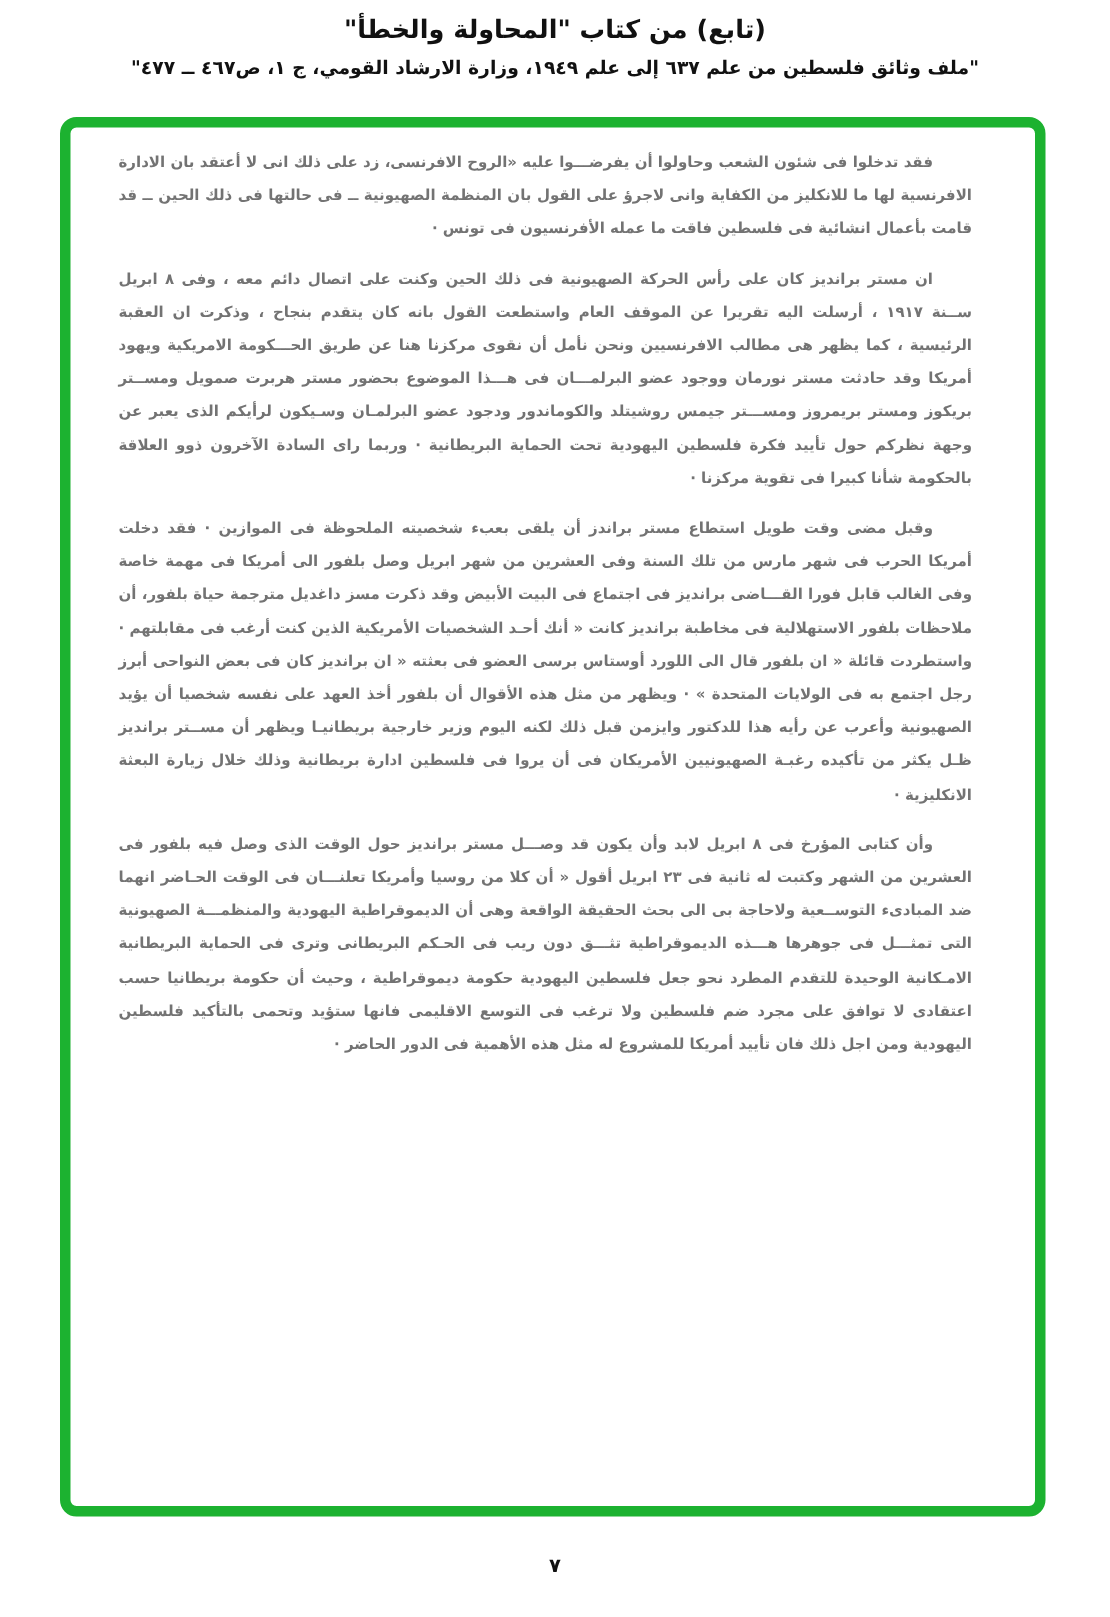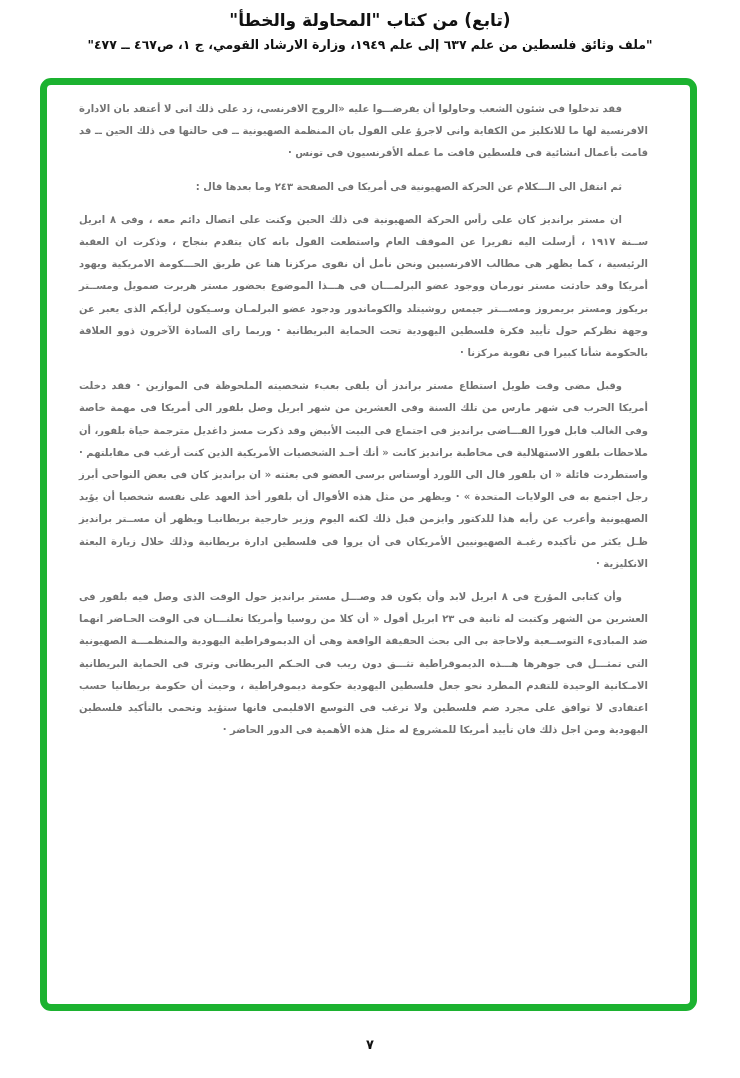--- a/index.html
+++ b/index.html
@@ -81,21 +81,20 @@
 <div class="page">
 
   <div class="header">
     <div class="header-title">(تابع) من كتاب "المحاولة والخطأ"</div>
     <div class="header-subtitle">"ملف وثائق فلسطين من علم ٦٣٧ إلى علم ١٩٤٩، وزارة الارشاد القومي، ج ١، ص٤٦٧ ــ ٤٧٧"</div>
   </div>
 
   <div class="scan-frame">
     <div class="scan-text">
       <p>فقد تدخلوا فى شئون الشعب وحاولوا أن يفرضـــوا عليه «الروح الافرنسى، زد على ذلك انى لا أعتقد بان الادارة الافرنسية لها ما للانكليز من الكفاية وانى لاجرؤ على القول بان المنظمة الصهيونية ــ فى حالتها فى ذلك الحين ــ قد قامت بأعمال انشائية فى فلسطين فاقت ما عمله الأفرنسيون فى تونس ·</p>
-      <p>ثم انتقل الى الـــكلام عن الحركة الصهيونية فى أمريكا فى الصفحة ٢٤٣ وما بعدها قال :</p>
       <p>ان مستر برانديز كان على رأس الحركة الصهيونية فى ذلك الحين وكنت على اتصال دائم معه ، وفى ٨ ابريل ســنة ١٩١٧ ، أرسلت اليه تقريرا عن الموقف العام واستطعت القول بانه كان يتقدم بنجاح ، وذكرت ان العقبة الرئيسية ، كما يظهر هى مطالب الافرنسيين ونحن نأمل أن نقوى مركزنا هنا عن طريق الحـــكومة الامريكية ويهود أمريكا وقد حادثت مستر نورمان ووجود عضو البرلمـــان فى هـــذا الموضوع بحضور مستر هربرت صمويل ومســتر بريكوز ومستر بريمروز ومســـتر جيمس روشيتلد والكوماندور ودجود عضو البرلمـان وسـيكون لرأيكم الذى يعبر عن وجهة نظركم حول تأييد فكرة فلسطين اليهودية تحت الحماية البريطانية · وربما راى السادة الآخرون ذوو العلاقة بالحكومة شأنا كبيرا فى تقوية مركزنا ·</p>
       <p>وقبل مضى وقت طويل استطاع مستر براندز أن يلقى بعبء شخصيته الملحوظة فى الموازين · فقد دخلت أمريكا الحرب فى شهر مارس من تلك السنة وفى العشرين من شهر ابريل وصل بلفور الى أمريكا فى مهمة خاصة وفى الغالب قابل فورا القـــاضى برانديز فى اجتماع فى البيت الأبيض وقد ذكرت مسز داغديل مترجمة حياة بلفور، أن ملاحظات بلفور الاستهلالية فى مخاطبة برانديز كانت « أنك أحـد الشخصيات الأمريكية الذين كنت أرغب فى مقابلتهم · واستطردت قائلة « ان بلفور قال الى اللورد أوستاس برسى العضو فى بعثته « ان برانديز كان فى بعض النواحى أبرز رجل اجتمع به فى الولايات المتحدة » · ويظهر من مثل هذه الأقوال أن بلفور أخذ العهد على نفسه شخصيا أن يؤيد الصهيونية وأعرب عن رأيه هذا للدكتور وايزمن قبل ذلك لكنه اليوم وزير خارجية بريطانيـا ويظهر أن مســتر برانديز ظـل يكثر من تأكيده رغبـة الصهيونيين الأمريكان فى أن يروا فى فلسطين ادارة بريطانية وذلك خلال زيارة البعثة الانكليزية ·</p>
       <p>وأن كتابى المؤرخ فى ٨ ابريل لابد وأن يكون قد وصـــل مستر برانديز حول الوقت الذى وصل فيه بلفور فى العشرين من الشهر وكتبت له ثانية فى ٢٣ ابريل أقول « أن كلا من روسيا وأمريكا تعلنـــان فى الوقت الحـاضر انهما ضد المبادىء التوســعية ولاحاجة بى الى بحث الحقيقة الواقعة وهى أن الديموقراطية اليهودية والمنظمـــة الصهيونية التى تمثـــل فى جوهرها هـــذه الديموقراطية تثـــق دون ريب فى الحـكم البريطانى وترى فى الحماية البريطانية الامـكانية الوحيدة للتقدم المطرد نحو جعل فلسطين اليهودية حكومة ديموقراطية ، وحيث أن حكومة بريطانيا حسب اعتقادى لا توافق على مجرد ضم فلسطين ولا ترغب فى التوسع الاقليمى فانها ستؤيد وتحمى بالتأكيد فلسطين اليهودية ومن اجل ذلك فان تأييد أمريكا للمشروع له مثل هذه الأهمية فى الدور الحاضر ·</p>
     </div>
   </div>
 
   <div class="page-number">٧</div>
 
 </div>
 

